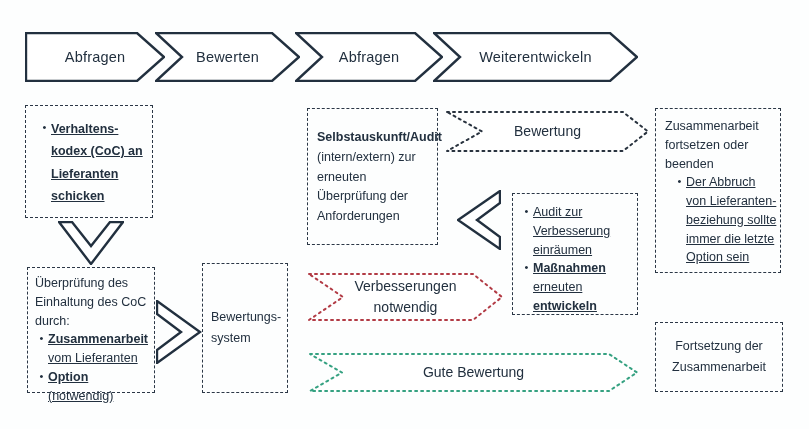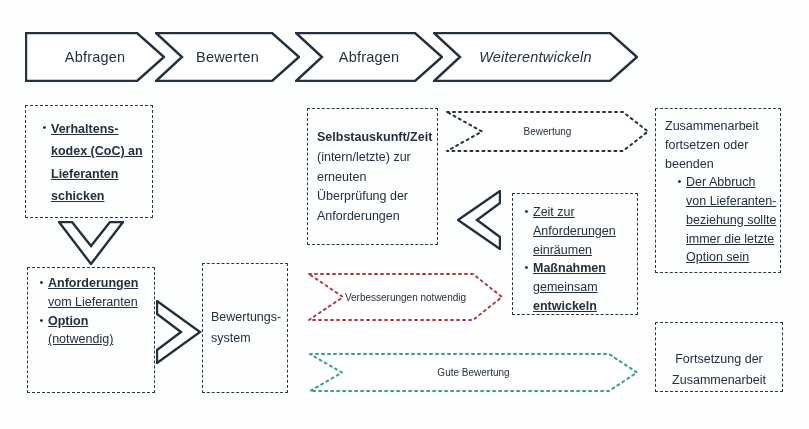--- a/index.html
+++ b/index.html
@@ -29,32 +29,32 @@
   .li { display:flex; }
   .li .dot { width:13px; flex:0 0 13px; text-align:center; font-size:11px; }
   .li .txt { flex:1;text-decoration:underline; }
 
   #box-coc   { left:25px;  top:105px; width:128px; height:113px; padding:12px 4px 0 12px; line-height:1.78; }
   #box-pruef { left:27px;  top:267px; width:128px; height:126px; padding:6px 2px 0 7px;  }
   #box-bsys  { left:202px; top:263px; width:86px;  height:130px; display:flex; align-items:center; padding-left:8px; font-weight:normal; line-height:1.7; }
   #box-selb  { left:307px; top:108px; width:131px; height:137px; padding:19px 6px 0 9px; line-height:1.58; }
   #box-zeit  { left:512px; top:193px; width:126px; height:122px; padding:9px 2px 0 7px; }
   #box-zus   { left:655px; top:108px; width:126px; height:165px; padding:8px 2px 0 9px; }
-  #box-fort  { left:655px; top:322px; width:128px; height:70px; display:flex; align-items:flex-end; justify-content:center; text-align:center; line-height:1.7; }
+  #box-fort  { left:655px; top:322px; width:128px; height:70px; display:flex; align-items:center; justify-content:center; text-align:center; line-height:1.7; }
 
   
   .dotarrow { position:absolute; }
   .dotarrow svg { position:absolute; left:0; top:0; }
   .dotted { fill:#ffffff; stroke-width:2; stroke-dasharray:2 4; stroke-linecap:round; stroke-linejoin:round; }
   .dot-ink   { stroke:#28323e; }
   .dot-red   { stroke:var(--red); }
   .dot-green { stroke:var(--green); }
   .arrlbl {
     position:absolute; inset:0; display:flex; align-items:center; justify-content:center;
-    text-align:center; font-size:10px; line-height:1.5;
+    text-align:center; font-size:14px; line-height:1.5;
   }
   .arrlbl .w { max-width:130px; }
 
   
   .glyph { position:absolute; }
 
   #arr-bewertung { left:445px; top:110px; width:205px; height:43px; }
   #arr-red       { left:307px; top:272px; width:197px; height:50px; }
   #arr-green     { left:308px; top:352px; width:331px; height:41px; }
 </style>
@@ -74,86 +74,87 @@
       <polygon class="shape" points="1,1 117,1 144,25 117,49 1,49 27,25"></polygon>
     </svg>
     <span class="lbl">Bewerten</span>
   </div>
   <div class="stage" id="stage3" style="left:295px;width:148px;">
     <svg width="148" height="50">
       <polygon class="shape" points="1,1 120,1 147,25 120,49 1,49 27,25"></polygon>
     </svg>
     <span class="lbl">Abfragen</span>
   </div>
-  <div class="stage" id="stage4" style="left:433px;width:205px;font-style:italic;">
+  <div class="stage" id="stage4" style="left:433px;width:205px;">
     <svg width="205" height="50">
       <polygon class="shape" points="1,1 177,1 204,25 177,49 1,49 27,25"></polygon>
     </svg>
     <span class="lbl">Weiterentwickeln</span>
   </div>
 
   <div class="box" id="box-coc">
     <div class="li">
       <span class="dot">•</span>
       <span class="txt b">Verhaltens-kodex (CoC) an Lieferanten schicken</span>
     </div>
   </div>
 
   <div class="glyph" style="left:58px;top:221px;">
     <svg width="66" height="44">
       <polygon class="shape" points="1,1 33,43 65,1 52,1 33,25 14,1"></polygon>
     </svg>
   </div>
 
   <div class="box" id="box-pruef">
+    <div>Überprüfung des Einhaltung des CoC durch:</div>
     <div class="li">
       <span class="dot">•</span>
-      <span class="txt"><span class="b">Anforderungen</span><span> vom Lieferanten</span></span>
+      <span class="txt"><span class="b">Zusammenarbeit</span><span> vom Lieferanten</span></span>
     </div>
     <div class="li">
       <span class="dot">•</span>
       <span class="txt"><span class="b">Option</span><span> (notwendig)</span></span>
     </div>
   </div>
 
   <div class="glyph" style="left:156px;top:300px;">
     <svg width="46" height="64">
       <polygon class="shape" points="1,1 44,32 1,63 1,50 25,32 1,14"></polygon>
     </svg>
   </div>
 
   <div class="box" id="box-bsys">
     <span>Bewertungs-system</span>
   </div>
 
   <div class="box" id="box-selb">
-    <span class="b">Selbstauskunft/Zeit</span><span> (intern/letzte) zur erneuten Überprüfung der Anforderungen</span>
+    <span class="b">Selbstauskunft/Audit</span><span> (intern/extern) zur erneuten Überprüfung der Anforderungen</span>
   </div>
 
   <div class="dotarrow" id="arr-bewertung">
     <svg width="205" height="43">
       <polygon class="dotted dot-ink" points="2,2 178,2 203,21.5 178,41 2,41 37,21.5"></polygon>
     </svg>
     <span class="arrlbl">Bewertung</span>
   </div>
 
   <div class="glyph" style="left:457px;top:190px;">
     <svg width="44" height="60">
       <polygon class="shape" points="43,1 1,30 43,59 43,47 20,30 43,13"></polygon>
     </svg>
   </div>
 
   <div class="box" id="box-zeit">
     <div class="li">
       <span class="dot">•</span>
-      <span class="txt">Zeit zur Anforderungen einräumen</span>
+      <span class="txt">Audit zur Verbesserung einräumen</span>
     </div>
     <div class="li">
       <span class="dot">•</span>
-      <span class="txt"><span class="b">Maßnahmen</span><span> gemeinsam </span><span class="b">entwickeln</span></span>
+      <span class="txt"><span class="b">Maßnahmen</span><span> erneuten </span><span class="b">entwickeln</span></span>
     </div>
   </div>
 
   <div class="dotarrow" id="arr-green">
     <svg width="331" height="41">
       <polygon class="dotted dot-green" points="2,2 301,2 329,20.5 301,39 2,39 34,20.5"></polygon>
     </svg>
     <span class="arrlbl">Gute Bewertung</span>
   </div>
 

